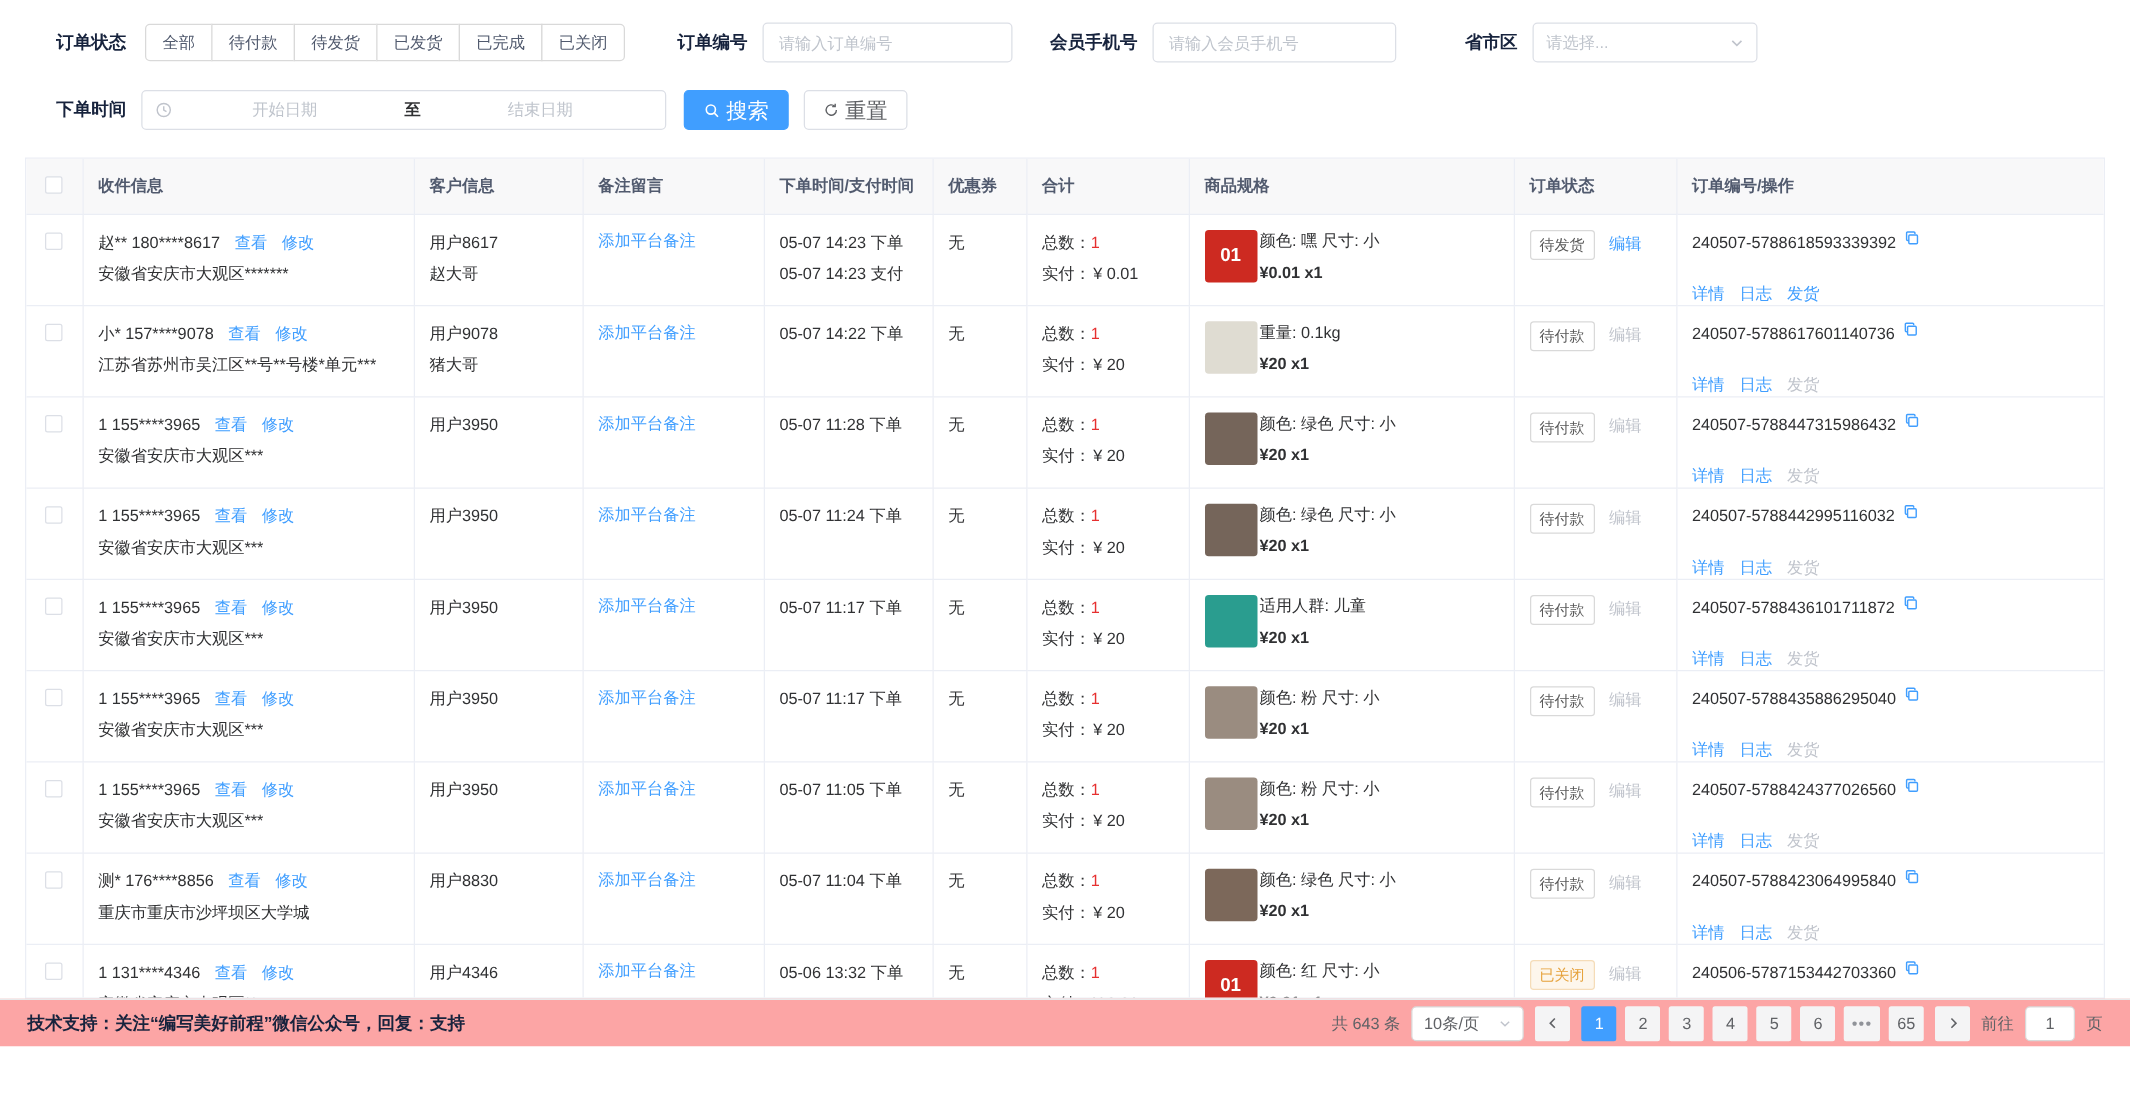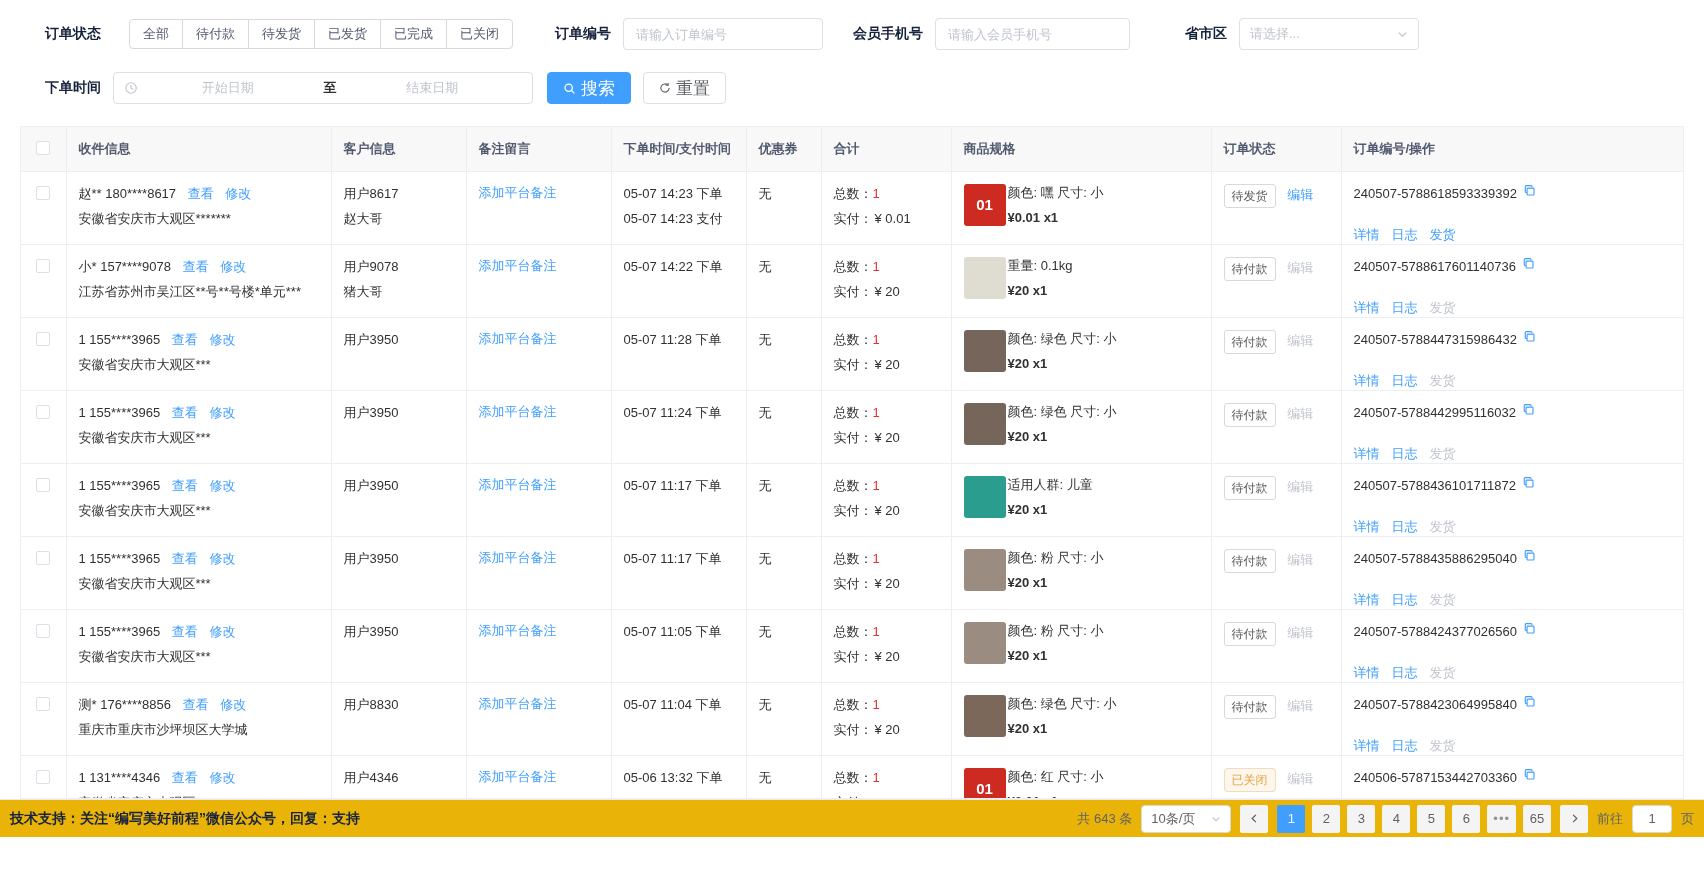--- a/index.html
+++ b/index.html
@@ -5,21 +5,21 @@
 *{box-sizing:border-box;margin:0;padding:0}
 html,body{width:1704px;height:888px}
 body{font-family:"Liberation Sans","DejaVu Sans",sans-serif;background:#fff;color:#303133;font-size:13px;overflow:hidden}
 
 
 .filter-panel{padding:18px 0 0 45px}
 .filter-row{display:flex;align-items:center;margin-bottom:22px}
 .f-label{font-weight:bold;font-size:14px;color:#17233d;margin-right:12px;white-space:nowrap}
 .tab-group{display:flex}
 .tab-btn{height:30px;padding:0 13px;background:#fff;border:1px solid #d9d9d9;margin-left:-1px;font-size:13px;color:#515a6e;cursor:pointer;font-family:inherit;white-space:nowrap}
-.tab-btn:first-child{margin-left:16px;border-radius:4px 0 0 4px}
+.tab-btn:first-child{margin-left:3px;border-radius:4px 0 0 4px}
 .tab-btn:last-child{border-radius:0 4px 4px 0}
 .text-input{height:32px;width:200px;border:1px solid #dcdfe6;border-radius:4px;padding:0 12px;font-size:13px;color:#606266;font-family:inherit;outline:none}
 .text-input::placeholder{color:#bfc4cc}
 .select-box{height:32px;width:180px;border:1px solid #dcdfe6;border-radius:4px;display:flex;align-items:center;justify-content:space-between;padding:0 10px;color:#bfc4cc;background:#fff;cursor:pointer}
 .gap-lg{margin-left:42px}
 .gap-md{margin-left:30px}
 .date-range{height:32px;width:420px;border:1px solid #dcdfe6;border-radius:4px;display:flex;align-items:center;padding:0 10px;background:#fff}
 .date-range .ph{color:#bfc4cc;flex:1;text-align:center}
 .date-range .sep{color:#303133;padding:0 6px;font-weight:bold}
 .clock{color:#c0c4cc;display:inline-flex}
@@ -51,21 +51,21 @@
 .product-img{width:42px;height:42px;border-radius:3px;flex:0 0 42px;display:flex;align-items:center;justify-content:center;color:#fff;font-weight:bold;font-size:15px;background:#e0e0e0}
 .spec-line{line-height:18px;white-space:nowrap}
 .price-line{font-weight:bold;margin-top:8px;white-space:nowrap}
 .order-line{line-height:20px;color:#303133;display:flex;align-items:flex-start;gap:6px;white-space:nowrap}
 .copy-icon{color:#409eff;display:inline-flex;cursor:pointer}
 .order-actions{margin-top:22px;display:flex;gap:12px}
 .partial td *{visibility:hidden}
 .partial .product-img{visibility:visible}
 
 
-.footer-bar{border-top:1px solid #e8eaec;height:38px;display:flex;align-items:center;justify-content:space-between;padding:0 10px;background:#eab308}
+.footer-bar{border-top:1px solid #e8eaec;height:38px;display:flex;align-items:center;justify-content:space-between;padding:0 22px;background:#fca5a5}
 .support-text{font-weight:bold;font-size:14px;color:#17233d}
 .pagination{display:flex;align-items:center;gap:9px;color:#606266;font-size:13px}
 .page-size-select{height:28px;border:1px solid #d9d9d9;border-radius:4px;display:flex;align-items:center;gap:16px;padding:0 9px;color:#606266;cursor:pointer;background:#fff}
 .chev{color:#c0c4cc;display:inline-flex}
 .pager-btn{min-width:28px;height:28px;border:none;border-radius:2px;background:#f4f4f5;color:#606266;font-size:13px;cursor:pointer;font-family:inherit;display:inline-flex;align-items:center;justify-content:center;padding:0 6px}
 .pages{display:flex;gap:7px}
 .page-btn.active{background:#409eff;color:#fff}
 .page-btn.more{letter-spacing:1px;color:#909399}
 .goto-input{width:40px;height:28px;border:1px solid #d9d9d9;border-radius:4px;text-align:center;font-size:13px;color:#606266;font-family:inherit;outline:none}
 </style>

